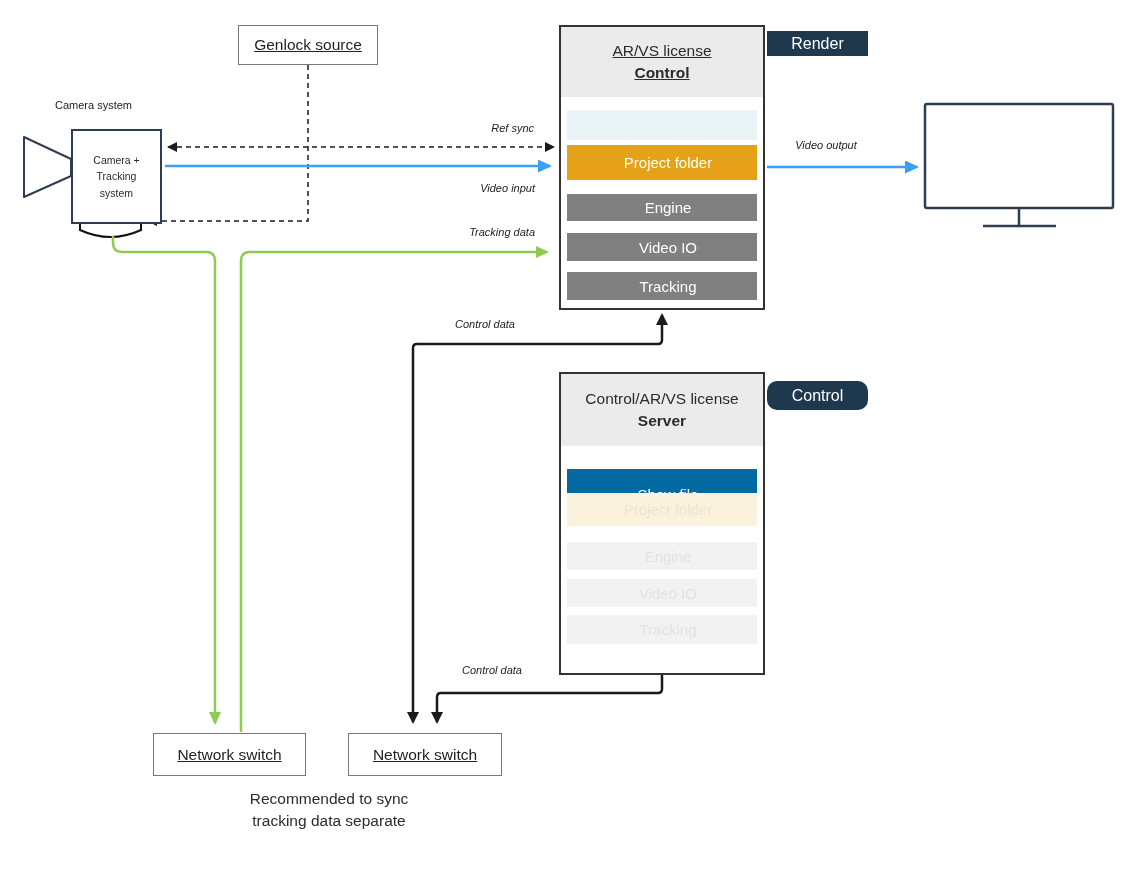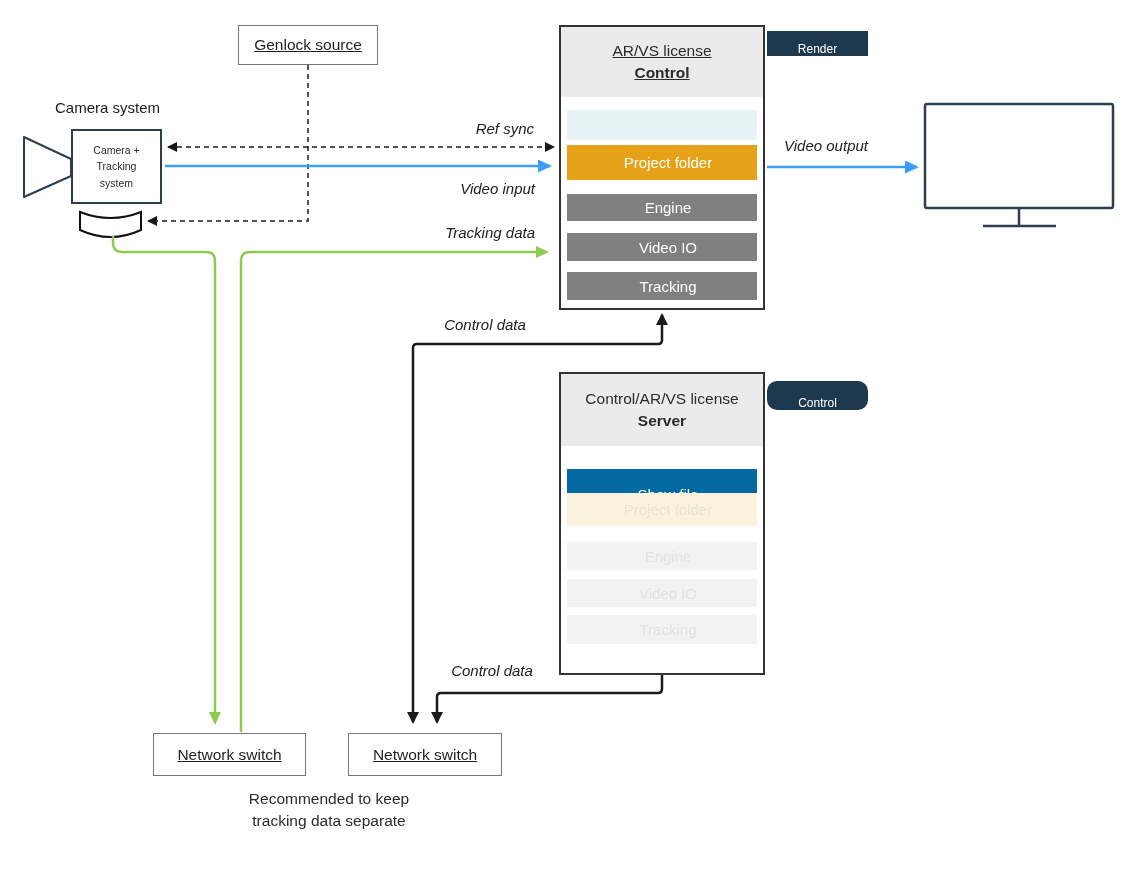--- a/index.html
+++ b/index.html
@@ -24,30 +24,30 @@
   .bighdr .sub{font-weight:bold;}
   .row{
     position:absolute;left:6px;right:6px;display:flex;align-items:center;justify-content:center;
     font-size:15px;
     padding-left:12px;
   }
   .row-white{color:#ffffff;}
   .row-cream{color:#e9e4d4;}
   .row-faint{color:#e2e2e2;}
   .tag{
-    display:flex;align-items:flex-end;justify-content:center;
-    color:#ffffff;font-size:12px;
+    display:flex;align-items:center;justify-content:center;
+    color:#ffffff;font-size:16px;
   }
   
   .lbl{
-    position:absolute;font-style:italic;font-size:15px;color:#1c1c1c;white-space:nowrap;
+    position:absolute;font-style:italic;font-size:11px;color:#1c1c1c;white-space:nowrap;
     transform:translate(-50%,-50%);
   }
   .lbl-r{transform:translate(-100%,-50%);}
-  .plain-lbl{position:absolute;font-size:15px;color:#1c1c1c;white-space:nowrap;text-align:right;}
+  .plain-lbl{position:absolute;font-size:11px;color:#1c1c1c;white-space:nowrap;text-align:right;}
   .note{
     position:absolute;text-align:center;font-size:15.5px;color:#2b2b2b;line-height:1.45;
   }
   .cam-box{
     background:#fff;border:2px solid #2d3e50;display:flex;align-items:center;justify-content:center;
     text-align:center;font-size:10.5px;line-height:1.55;color:#2b2b2b;
   }
 </style>
 </head>
 <body>
@@ -95,21 +95,21 @@
       <line x1="1019" y1="208" x2="1019" y2="225"></line>
       <line x1="983" y1="226" x2="1056" y2="226"></line>
     </g>
   </svg>
 
   <div class="abs obox" style="left:238px;top:25px;width:140px;height:40px;">
     <span>Genlock source</span>
   </div>
 
   <div class="plain-lbl" style="left:55px;top:99px;">Camera system</div>
-  <div class="abs cam-box" style="left:71px;top:129px;width:91px;height:75px;">
+  <div class="abs cam-box" style="left:71px;top:129px;width:91px;height:95px;">
     <div>
       <span>Camera +</span><br>
       <span>Tracking</span><br>
       <span>system</span>
     </div>
   </div>
 
   <div class="abs bigbox" style="left:559px;top:25px;width:206px;height:285px;">
     <div class="bighdr" style="height:70px;text-decoration:underline;">
       <span>AR/VS license</span>
@@ -161,21 +161,21 @@
   </div>
 
   <div class="abs obox" style="left:153px;top:733px;width:153px;height:43px;">
     <span>Network switch</span>
   </div>
   <div class="abs obox" style="left:348px;top:733px;width:154px;height:43px;">
     <span>Network switch</span>
   </div>
 
   <div class="note" style="left:229px;top:788px;width:200px;">
-    <span>Recommended to keep</span><br>
+    <span>Recommended to sync</span><br>
     <span>tracking data separate</span>
   </div>
 
   <div class="lbl lbl-r" style="left:534px;top:128px;">Ref sync</div>
   <div class="lbl lbl-r" style="left:535px;top:188px;">Video input</div>
   <div class="lbl lbl-r" style="left:535px;top:232px;">Tracking data</div>
   <div class="lbl" style="left:485px;top:324px;">Control data</div>
   <div class="lbl" style="left:492px;top:670px;">Control data</div>
   <div class="lbl" style="left:826px;top:145px;">Video output</div>
 

